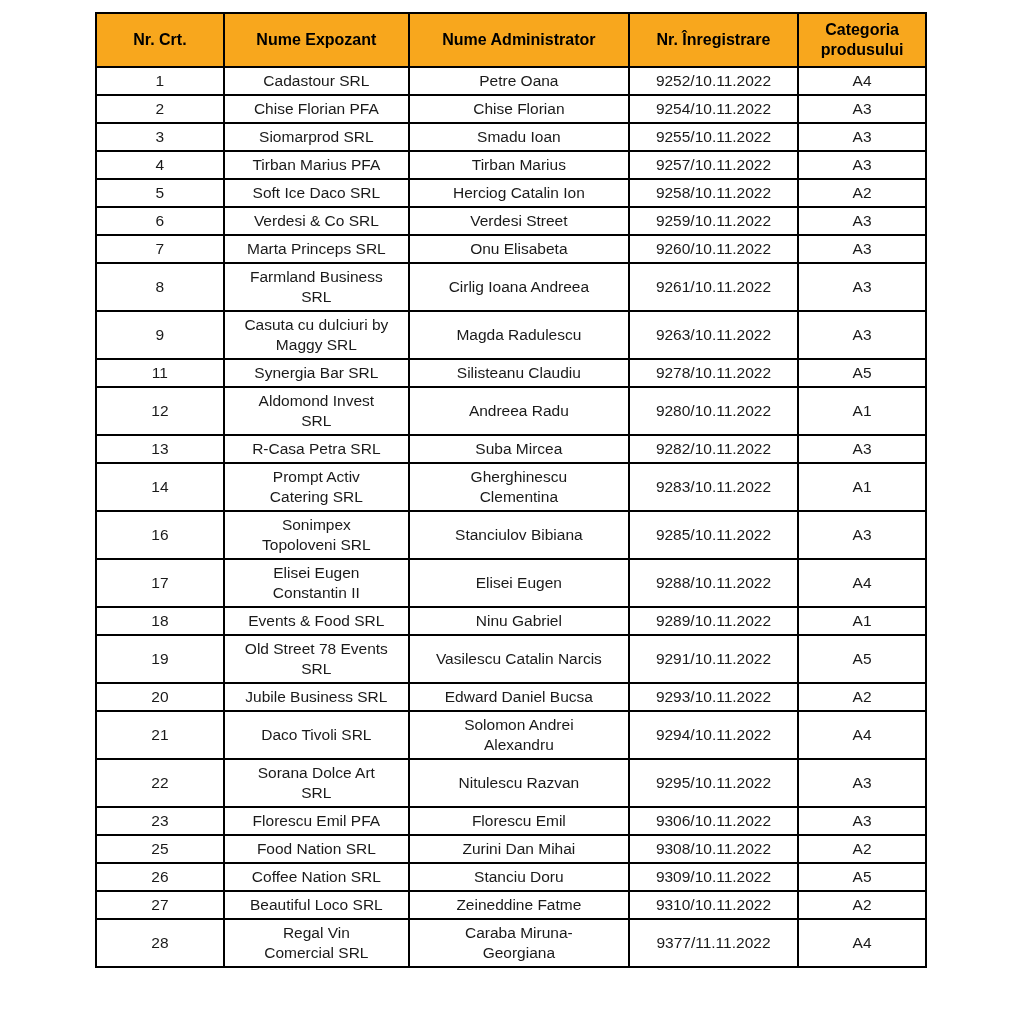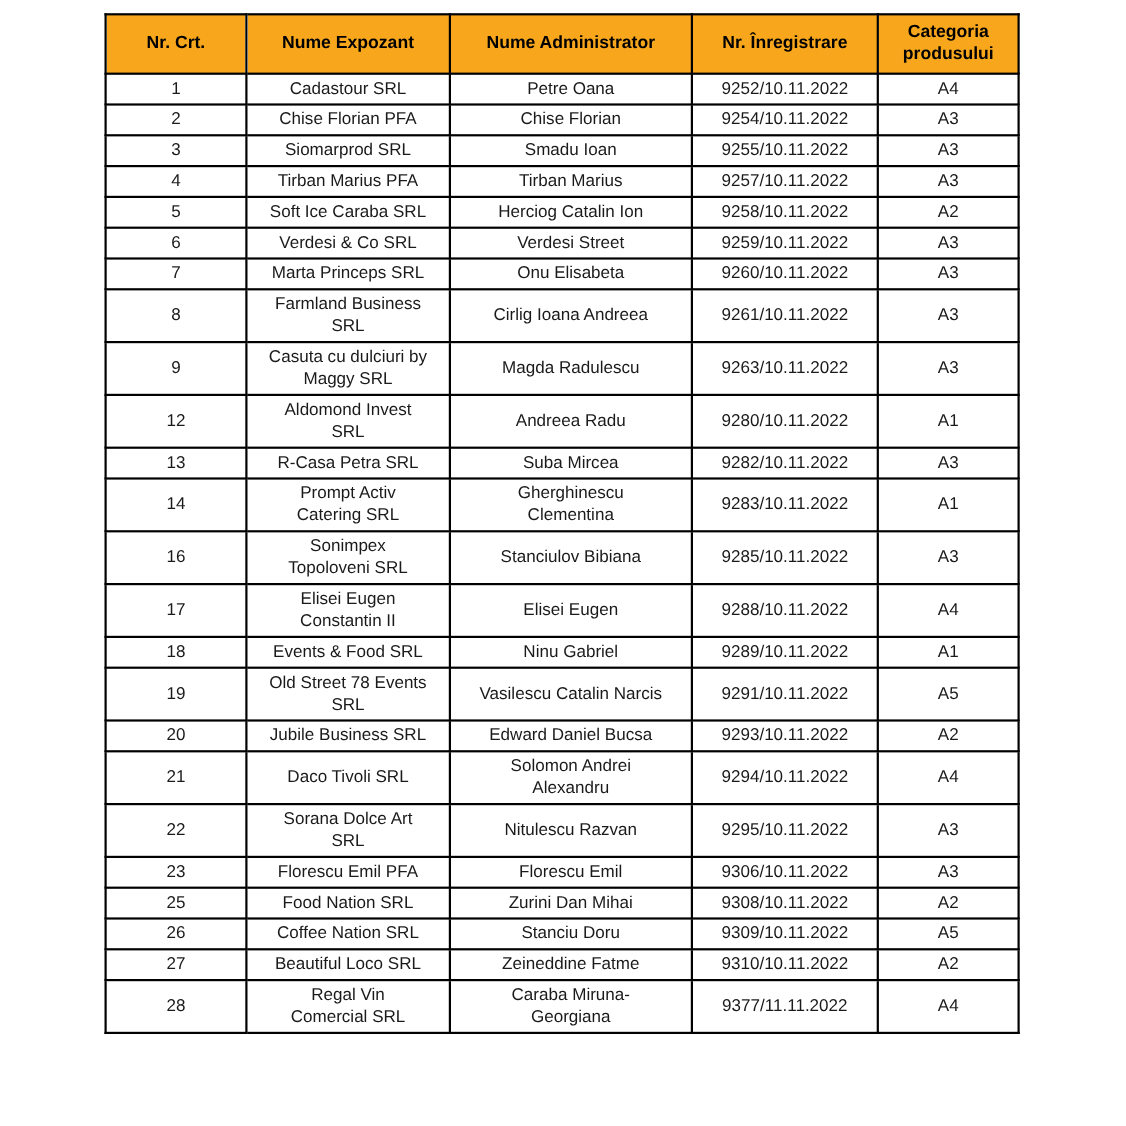--- a/index.html
+++ b/index.html
@@ -104,21 +104,21 @@
           </tr>
           <tr>
             <td>4</td>
             <td>Tirban Marius PFA</td>
             <td>Tirban Marius</td>
             <td>9257/10.11.2022</td>
             <td>A3</td>
           </tr>
           <tr>
             <td>5</td>
-            <td>Soft Ice Caraba SRL</td>
+            <td>Soft Ice Daco SRL</td>
             <td>Herciog Catalin Ion</td>
             <td>9258/10.11.2022</td>
             <td>A2</td>
           </tr>
           <tr>
             <td>6</td>
             <td>Verdesi &amp; Co SRL</td>
             <td>Verdesi Street</td>
             <td>9259/10.11.2022</td>
             <td>A3</td>
@@ -138,20 +138,27 @@
             <td>9261/10.11.2022</td>
             <td>A3</td>
           </tr>
           <tr>
             <td>9</td>
             <td>Casuta cu dulciuri by
 Maggy SRL</td>
             <td>Magda Radulescu</td>
             <td>9263/10.11.2022</td>
             <td>A3</td>
+          </tr>
+          <tr>
+            <td>11</td>
+            <td>Synergia Bar SRL</td>
+            <td>Silisteanu Claudiu</td>
+            <td>9278/10.11.2022</td>
+            <td>A5</td>
           </tr>
           <tr>
             <td>12</td>
             <td>Aldomond Invest
 SRL</td>
             <td>Andreea Radu</td>
             <td>9280/10.11.2022</td>
             <td>A1</td>
           </tr>
           <tr>

